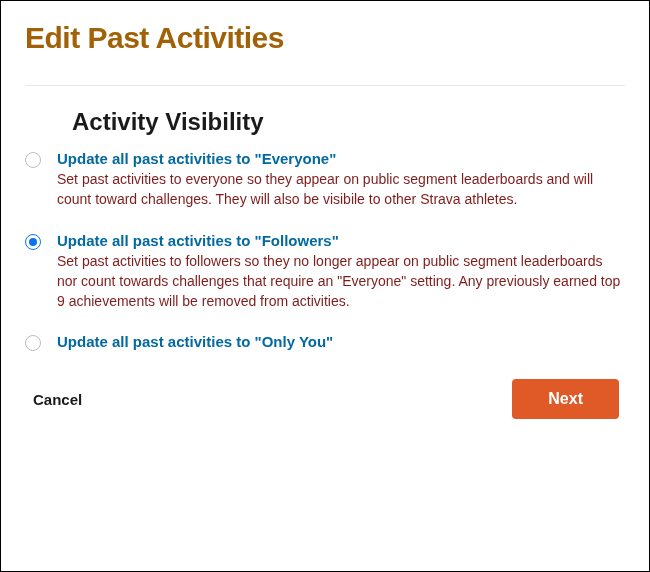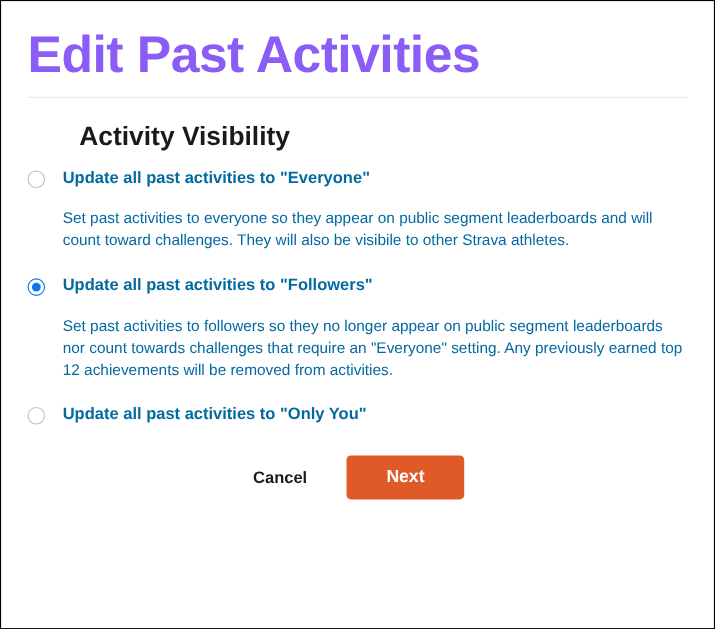--- a/index.html
+++ b/index.html
@@ -10,25 +10,25 @@
     body {
       font-family: -apple-system, BlinkMacSystemFont, "Segoe UI", Helvetica, Arial, sans-serif;
       background: #fff;
       width: 650px;
       height: 572px;
       border: 1px solid #000;
       padding: 20px 24px;
       color: #222;
     }
     .page-title {
-      font-size: 47px;
+      font-size: 30px;
       font-weight: 700;
       letter-spacing: -0.5px;
-      color: #8b5cf6;
-      margin-bottom: 12px;
+      color: #a16207;
+      margin-bottom: 30px;
     }
     .divider {
       border: none;
       border-top: 1px solid #e6e6e6;
       margin-bottom: 22px;
     }
     .section-title {
       font-size: 24px;
       font-weight: 700;
       color: #1a1a1a;
@@ -74,27 +74,27 @@
       flex: 1;
     }
     .option-label {
       font-size: 15px;
       font-weight: 700;
       color: #0369a1;
       cursor: pointer;
     }
     .option-desc {
       font-size: 14px;
-      color: #0369a1;
+      color: #7f1d1d;
       line-height: 1.45;
-      margin-top: 18px;
+      margin-top: 2px;
     }
     .button-row {
       display: flex;
-      justify-content: center;
+      justify-content: space-between;
       align-items: center;
       gap: 28px;
       margin-top: 28px;
       padding-right: 6px;
     }
     .btn-cancel {
       font-size: 15px;
       font-weight: 700;
       color: #1a1a1a;
       background: transparent;
@@ -129,21 +129,21 @@
     <div class="option-body">
       <div class="option-label">Update all past activities to "Everyone"</div>
       <div class="option-desc">Set past activities to everyone so they appear on public segment leaderboards and will count toward challenges. They will also be visibile to other Strava athletes.</div>
     </div>
   </div>
 
   <div class="option">
     <div class="radio selected"></div>
     <div class="option-body">
       <div class="option-label">Update all past activities to "Followers"</div>
-      <div class="option-desc">Set past activities to followers so they no longer appear on public segment leaderboards nor count towards challenges that require an "Everyone" setting. Any previously earned top 12 achievements will be removed from activities.</div>
+      <div class="option-desc">Set past activities to followers so they no longer appear on public segment leaderboards nor count towards challenges that require an "Everyone" setting. Any previously earned top 9 achievements will be removed from activities.</div>
     </div>
   </div>
 
   <div class="option">
     <div class="radio"></div>
     <div class="option-body">
       <div class="option-label">Update all past activities to "Only You"</div>
     </div>
   </div>
 

